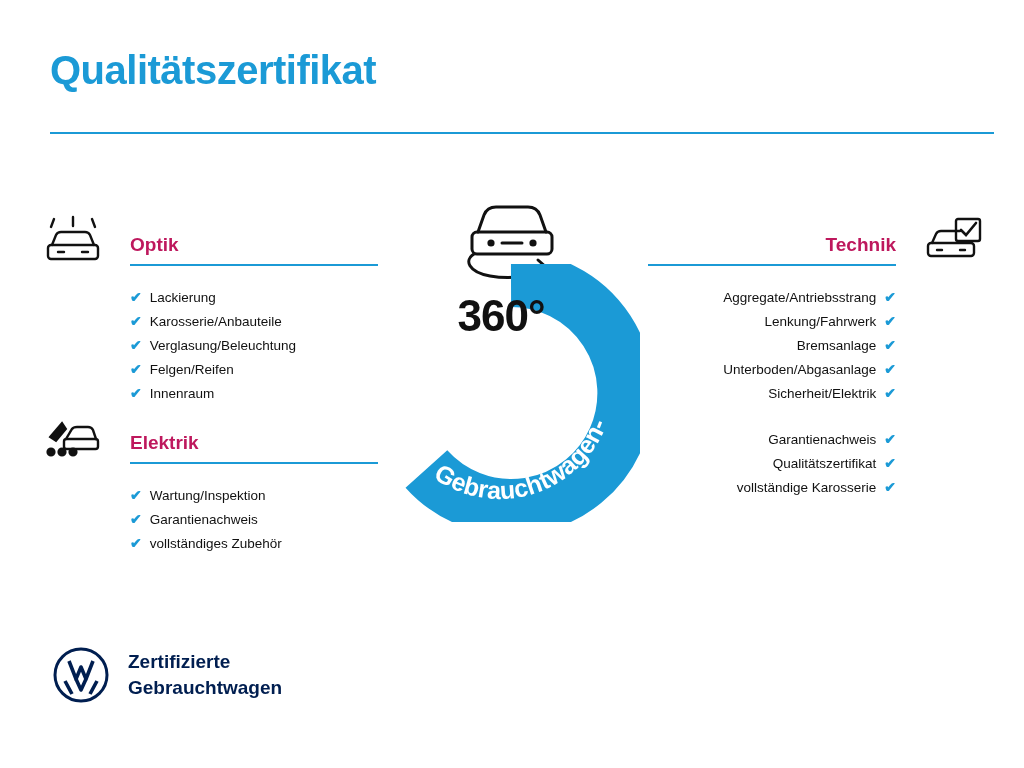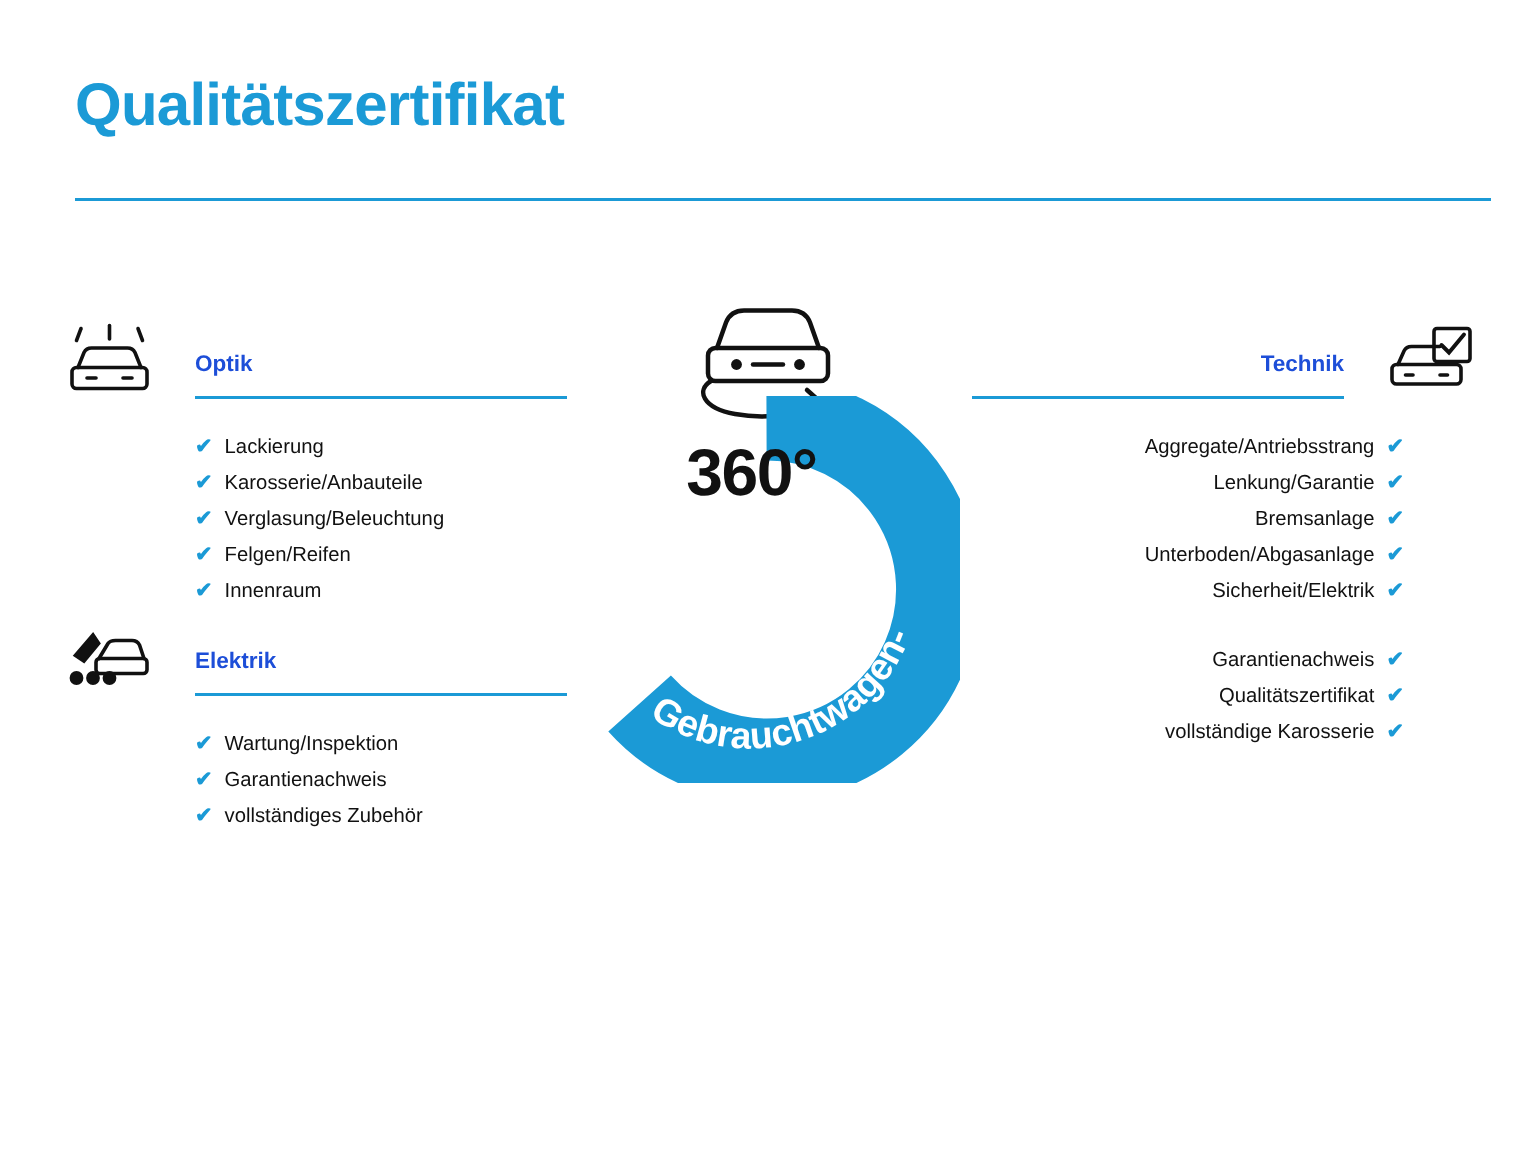--- a/index.html
+++ b/index.html
@@ -65,23 +65,23 @@
     display: flex;
     align-items: center;
     justify-content: center;
   }
   .left .sec-icon  { left: 0; }
   .right .sec-icon { right: 0; }
 
   .sec-title {
     position: absolute;
     top: 22px;
-    font-size: 15px;
-    font-weight: bold;
-    color: #1d4ed8;
+    font-size: 19px;
+    font-weight: bold;
+    color: #be185d;
     white-space: nowrap;
   }
   .left .sec-title  { left: 92px; }
   .right .sec-title { right: 92px; }
 
   .sec-rule {
     position: absolute;
     top: 52px;
     height: 2px;
     background: #1b9ad6;
@@ -93,21 +93,21 @@
     margin: 0;
     padding: 0;
     list-style: none;
     font-size: 13.5px;
     color: #111;
     line-height: 1.0;
   }
   .sec-optik .sec-list,
   .sec-wartung .sec-list { margin-top: 22px; margin-left: 92px; }
   .sec-technik .sec-list,
-  .sec-garantie .sec-list { margin-top: 22px; margin-right: 52px; }
+  .sec-garantie .sec-list { margin-top: 22px; margin-right: 92px; }
 
   .sec-list li {
     display: flex;
     align-items: baseline;
     height: 24px;
   }
   .left .sec-list li  { justify-content: flex-start; }
   .right .sec-list li { justify-content: flex-end; }
 
   .check {
@@ -266,21 +266,21 @@
       </div>
       <div class="sec-title">Technik</div>
       <div class="sec-rule"></div>
     </div>
     <ul class="sec-list">
       <li>
           <span>Aggregate/Antriebsstrang</span>
           <span class="check">✔</span>
         </li>
       <li>
-          <span>Lenkung/Garantie</span>
+          <span>Lenkung/Fahrwerk</span>
           <span class="check">✔</span>
         </li>
       <li>
           <span>Bremsanlage</span>
           <span class="check">✔</span>
         </li>
       <li>
           <span>Unterboden/Abgasanlage</span>
           <span class="check">✔</span>
         </li>
@@ -328,14 +328,28 @@
           <path id="arcpath" d="M 44 208 A 114 114 0 0 0 224 162" fill="none"></path>
         </defs>
         <text font-family="Liberation Sans, sans-serif" font-size="25" font-weight="bold" fill="#ffffff">
           <textPath href="#arcpath" startOffset="4%">Gebrauchtwagen-Check</textPath>
         </text>
       </svg>
     </div>
     <div class="badge-360">360°</div>
   </div>
 
+  <div class="footer">
+    <div class="vw-logo">
+      <svg width="58" height="58" viewBox="0 0 58 58" fill="none" stroke="#001e50" stroke-width="3">
+        <circle cx="29" cy="29" r="26"></circle>
+        <path d="M17 15 L24 33 L29 21 L34 33 L41 15" stroke-width="3.6" stroke-linejoin="round" fill="none"></path>
+        <path d="M13 35 L20 48 M45 35 L38 48" stroke-width="3.6"></path>
+        <path d="M24 33 L29 44 L34 33" stroke-width="3.6" stroke-linejoin="round" fill="none"></path>
+      </svg>
+    </div>
+    <div class="footer-text">
+      <div>Zertifizierte</div>
+      <div>Gebrauchtwagen</div>
+    </div>
+  </div>
 
 </div>
 
 </body></html>

